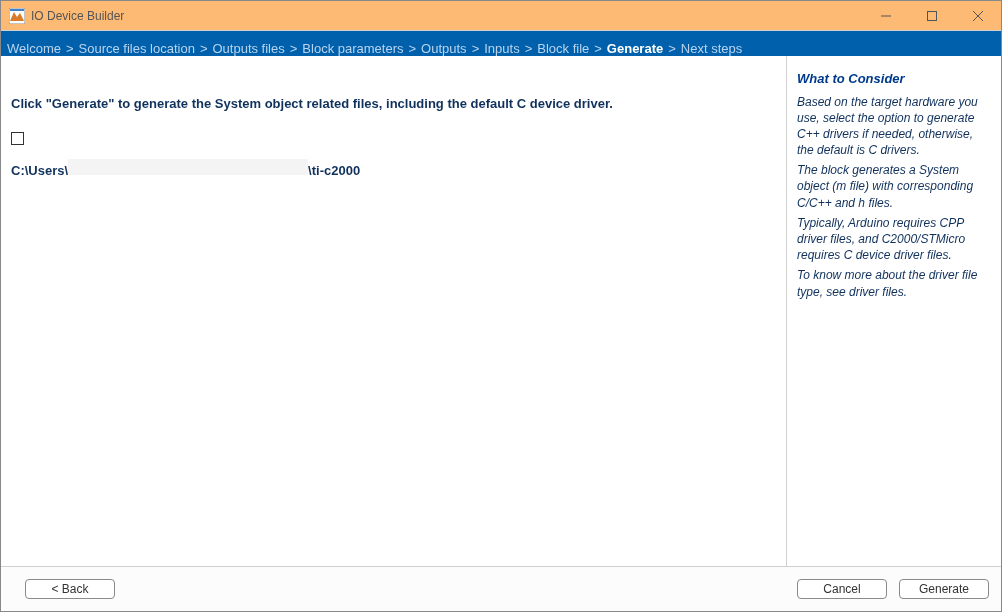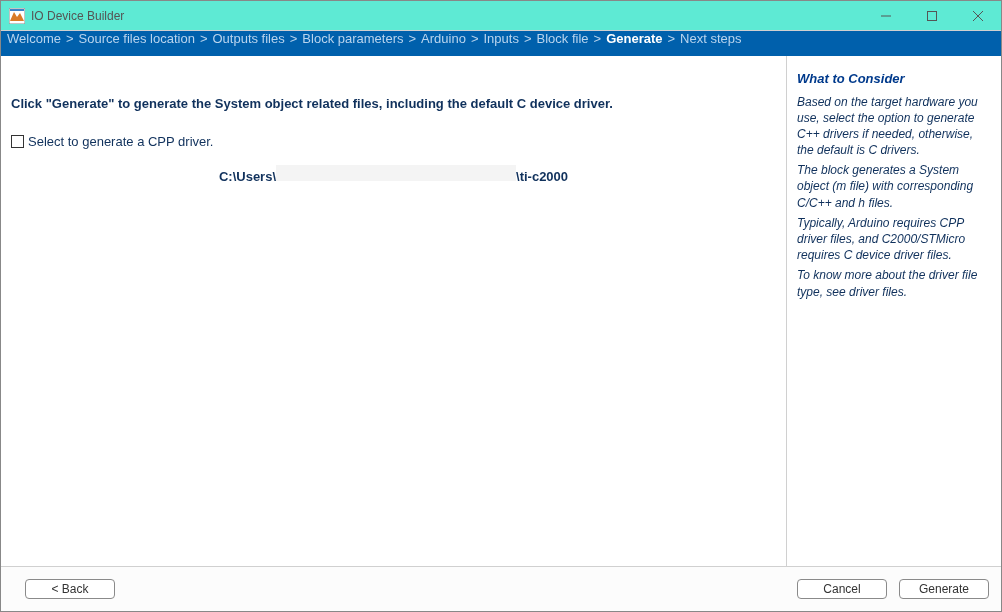--- a/index.html
+++ b/index.html
@@ -9,21 +9,21 @@
       background: #ffffff;
       width: 1002px;
       height: 612px;
       overflow: hidden;
       border: 1px solid #888;
     }
 
     
     .titlebar {
       height: 30px;
-      background: #5eead4;
+      background: #fdba74;
       display: flex;
       align-items: center;
       border-bottom: 1px solid #d0d0d0;
       color: #555;
     }
     .titlebar .app-icon {
       width: 16px; height: 16px; margin: 0 6px 0 8px;
       display: inline-flex;
     }
     .titlebar .title { flex: 0 0 auto; font-size: 12px; }
@@ -34,21 +34,21 @@
       cursor: default;
     }
     .titlebar .winbtn svg { stroke: #555; }
 
     
     .breadcrumb {
       background: #0060ac;
       color: #b8d4ee;
       height: 25px;
       display: flex;
-      align-items: flex-start;
+      align-items: flex-end;
       padding: 0 4px;
       font-size: 13px;
       white-space: nowrap;
     }
     .breadcrumb .crumb {
       color: #b8d4ee;
       padding: 0 2px;
     }
     .breadcrumb .crumb.active{
       color: #ffffff;
@@ -81,21 +81,20 @@
     .mainpane .row-checkbox .chk {
       width: 13px; height: 13px;
       border: 1px solid #333;
       margin-right: 4px;
       background: #fff;
       flex-shrink: 0;
     }
     .mainpane .path-line {
       display: flex; align-items: baseline;
       margin-top: 6px;
-      justify-content: center;
     }
     .mainpane .path-line .prefix,
     .mainpane .path-line .suffix {
       font-weight: bold;
     }
     .mainpane .path-line .redact {
       display: inline-block;
       width: 240px; height: 16px;
       background: #f4f4f4;
       vertical-align: middle;
@@ -176,38 +175,37 @@
 
 <div class="breadcrumb" id="breadcrumb">
     <span class="crumb">Welcome</span>
     <span class="sep">&gt;</span>
     <span class="crumb">Source files location</span>
     <span class="sep">&gt;</span>
     <span class="crumb">Outputs files</span>
     <span class="sep">&gt;</span>
     <span class="crumb">Block parameters</span>
     <span class="sep">&gt;</span>
-    <span class="crumb">Arduino</span>
+    <span class="crumb">Outputs</span>
     <span class="sep">&gt;</span>
     <span class="crumb">Inputs</span>
     <span class="sep">&gt;</span>
     <span class="crumb">Block file</span>
     <span class="sep">&gt;</span>
     <span class="crumb active">Generate</span>
     <span class="sep">&gt;</span>
     <span class="crumb">Next steps</span>
   </div>
 
 <div class="workarea">
   <div class="mainpane">
     <div class="headline">Click "Generate" to generate the System object related files, including the default C device driver.</div>
 
     <div class="row-checkbox">
       <span class="chk"></span>
-      <span>Select to generate a CPP driver.</span>
     </div>
 
 
     <div class="path-line">
       <span class="prefix">C:\Users\</span>
       <span class="redact"></span>
       <span class="suffix">\ti-c2000</span>
     </div>
   </div>
 

